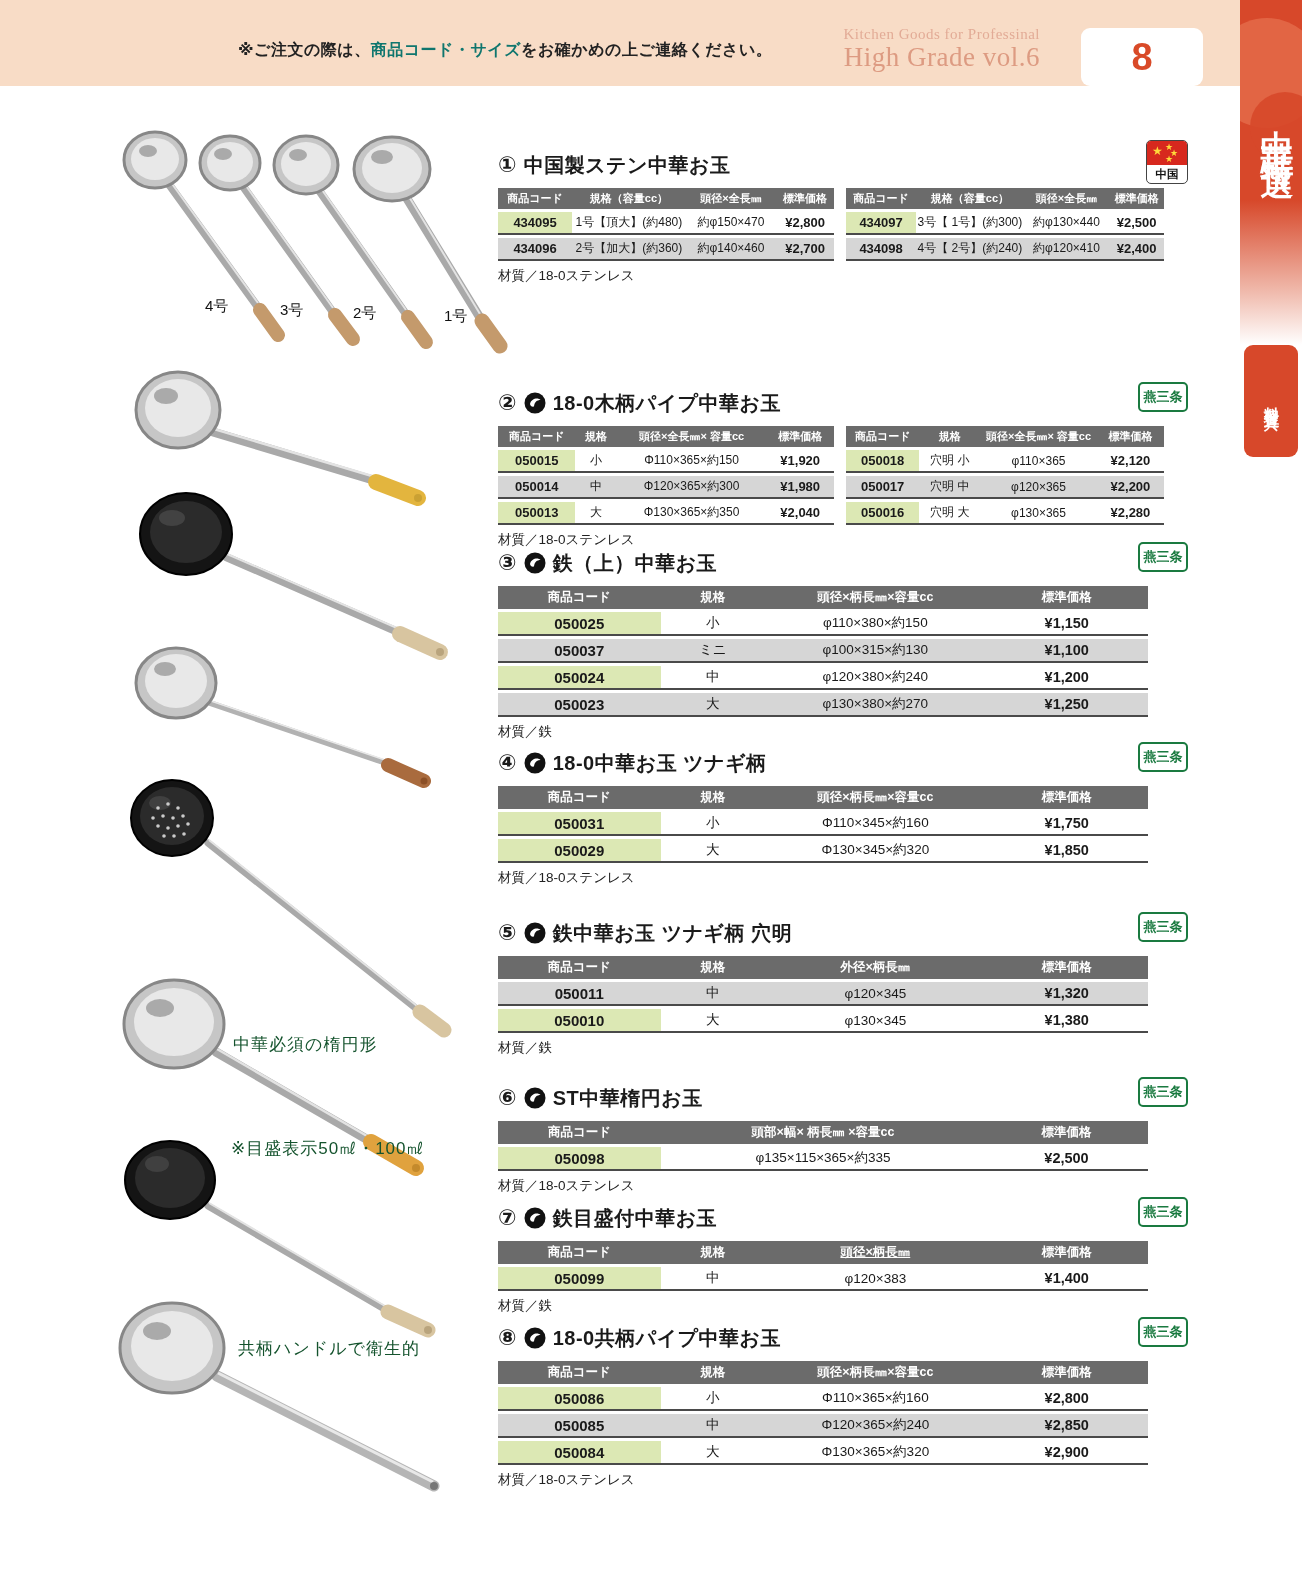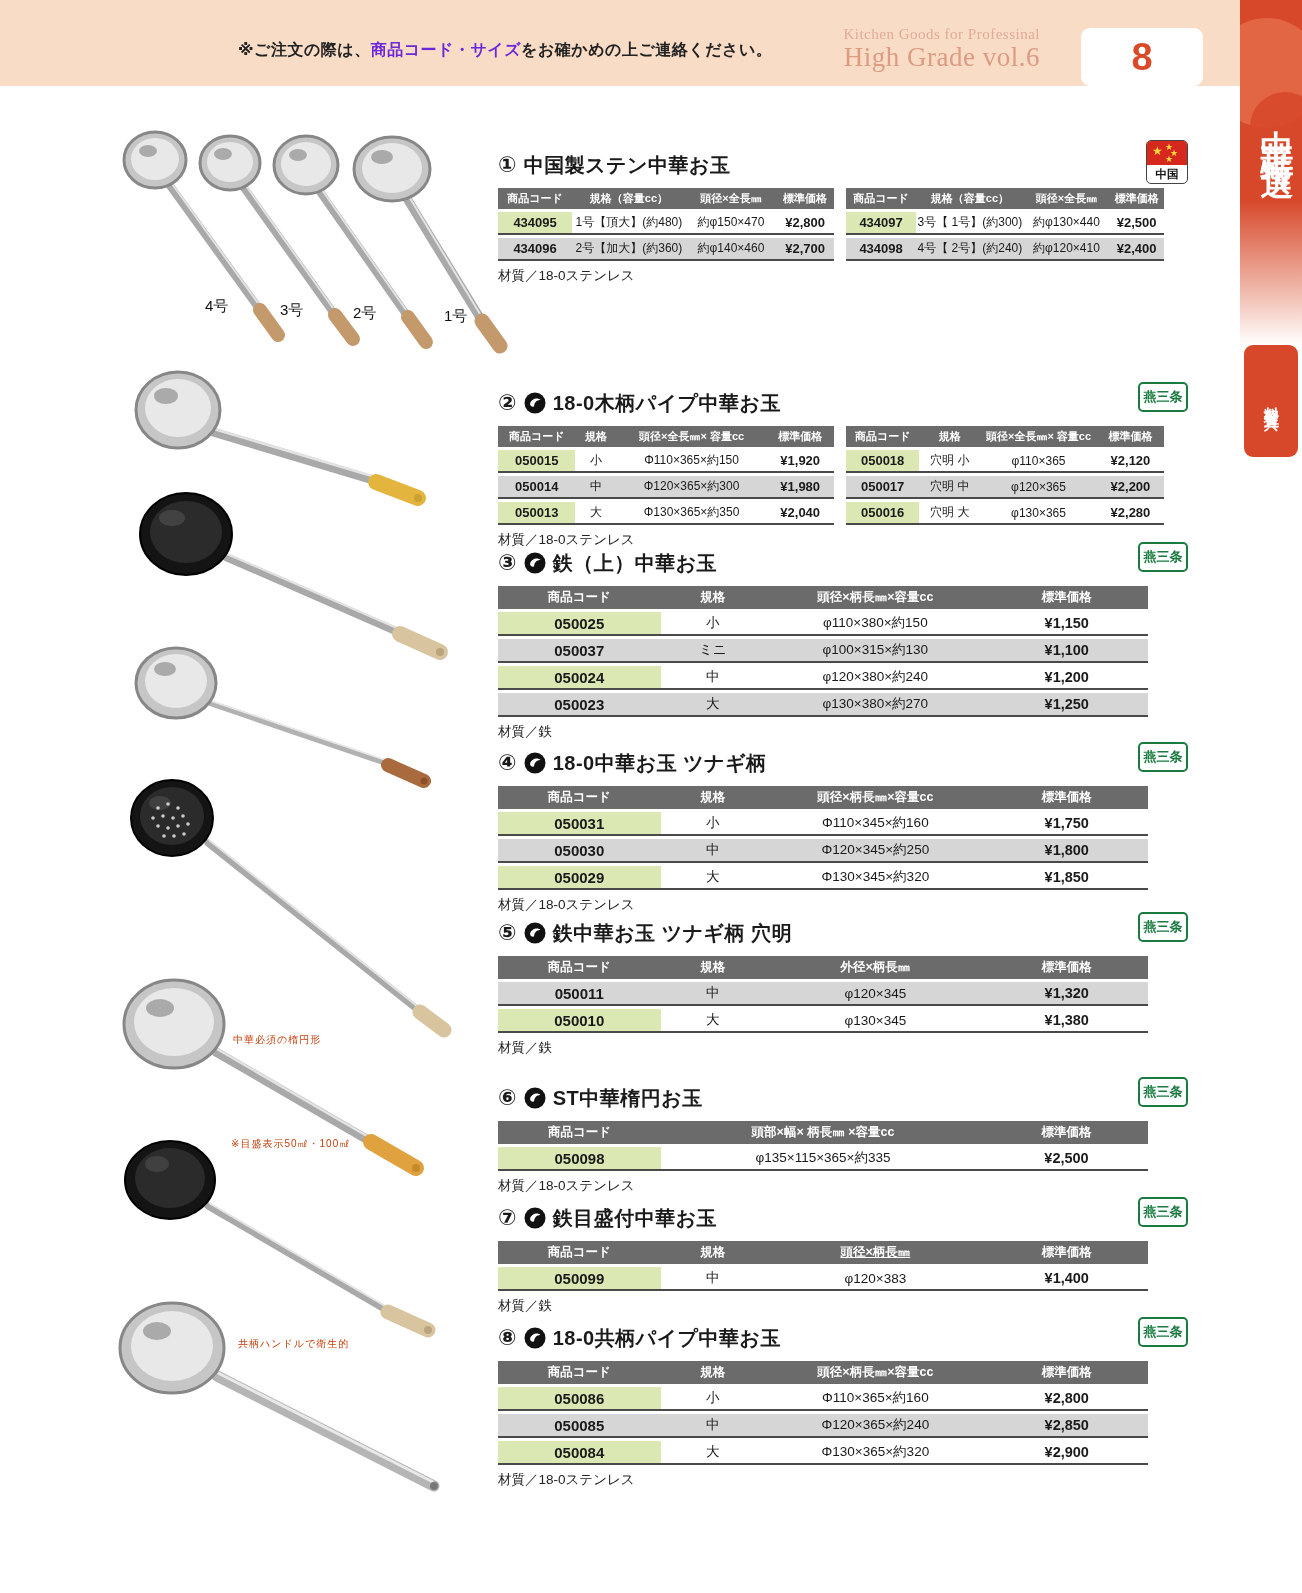--- a/index.html
+++ b/index.html
@@ -2,21 +2,21 @@
 <html><head>
 <meta charset="utf-8">
 <style>
   html,body{margin:0;padding:0;background:#fff;}
   .page{position:relative;width:1302px;height:1593px;background:#fff;overflow:hidden;
         font-family:"Liberation Sans","DejaVu Sans",sans-serif;color:#1a1a1a;}
 
   
   .header-band{position:absolute;left:0;top:0;width:1240px;height:86px;background:#f8dcc6;}
   .notice{position:absolute;left:238px;top:40px;font-size:16px;font-weight:bold;letter-spacing:.5px;color:#222;}
-  .notice .hl{color:#6d28d9;}
+  .notice .hl{color:#0f766e;}
   .brand{position:absolute;left:790px;top:26px;width:250px;text-align:right;
          font-family:"Liberation Serif","DejaVu Serif",serif;color:#dd9b82;line-height:1.1;}
   .brand .b1{font-size:15px;letter-spacing:.5px;color:#e2ab96;}
   .brand .b2{font-size:27px;letter-spacing:.5px;}
   .pagenum-box{position:absolute;left:1081px;top:28px;width:122px;height:58px;background:#fff;
                border-radius:9px;display:flex;align-items:center;justify-content:center;}
   .pagenum{color:#d94a28;font-size:38px;font-weight:bold;}
 
   
   .side-band{position:absolute;left:1240px;top:0;width:62px;height:345px;overflow:hidden;
@@ -61,21 +61,21 @@
                border-radius:5px;overflow:hidden;}
   .badge-china .flag{height:24px;background:#d7281e;position:relative;}
   .badge-china .star{position:absolute;color:#ffd83a;font-size:9px;line-height:1;}
   .badge-china .flag-label{height:18px;display:flex;align-items:center;justify-content:center;
                            font-size:11.5px;font-weight:bold;color:#111;}
 
   
   .photo{position:absolute;}
   .photo svg{display:block;}
   .photo-label{position:absolute;font-size:15px;color:#111;}
-  .annotation{position:absolute;font-size:10px;color:#c2410c;letter-spacing:1px;}
+  .annotation{position:absolute;font-size:17px;color:#14532d;letter-spacing:1px;}
 </style>
 </head>
 <body>
 
 <div class="page">
 
   <div class="header-band"></div>
   <div class="notice">
     <span>※ご注文の際は、</span><span class="hl">商品コード・サイズ</span><span>をお確かめの上ご連絡ください。</span>
   </div>
@@ -454,26 +454,20 @@
               <th style="width: 25%;">標準価格</th>
             </tr>
           </thead>
           <tbody>
             <tr class="odd">
               <td class="code">050031</td>
               <td>小</td>
               <td>Φ110×345×約160</td>
               <td class="price">¥1,750</td>
             </tr>
-            <tr class="even">
-              <td class="code">050030</td>
-              <td>中</td>
-              <td>Φ120×345×約250</td>
-              <td class="price">¥1,800</td>
-            </tr>
             <tr class="odd">
               <td class="code">050029</td>
               <td>大</td>
               <td>Φ130×345×約320</td>
               <td class="price">¥1,850</td>
             </tr>
           </tbody>
         </table>
     </div>
     <div class="material">材質／18-0ステンレス</div>

